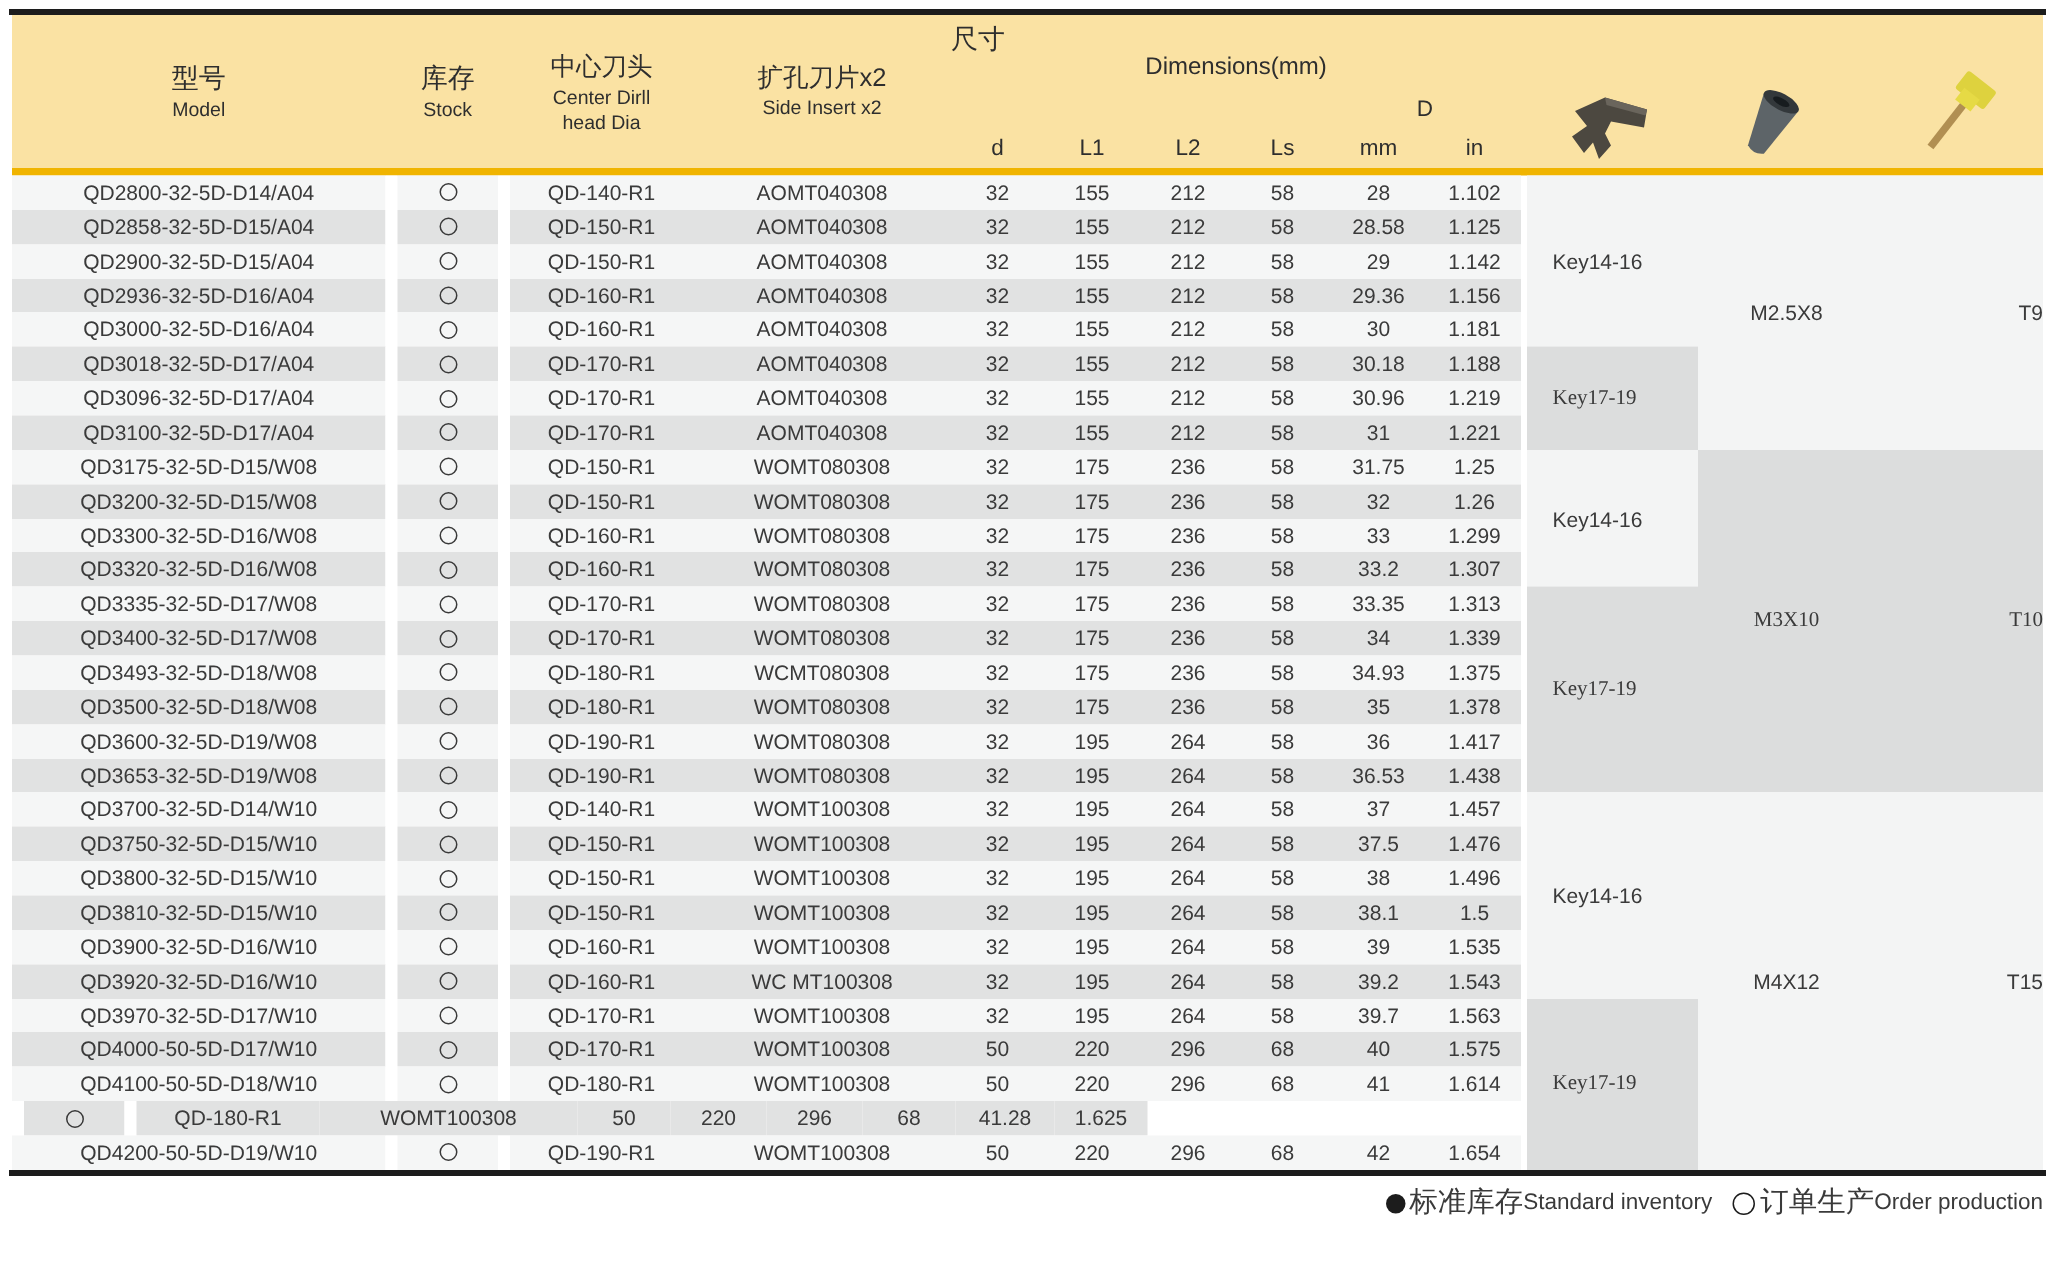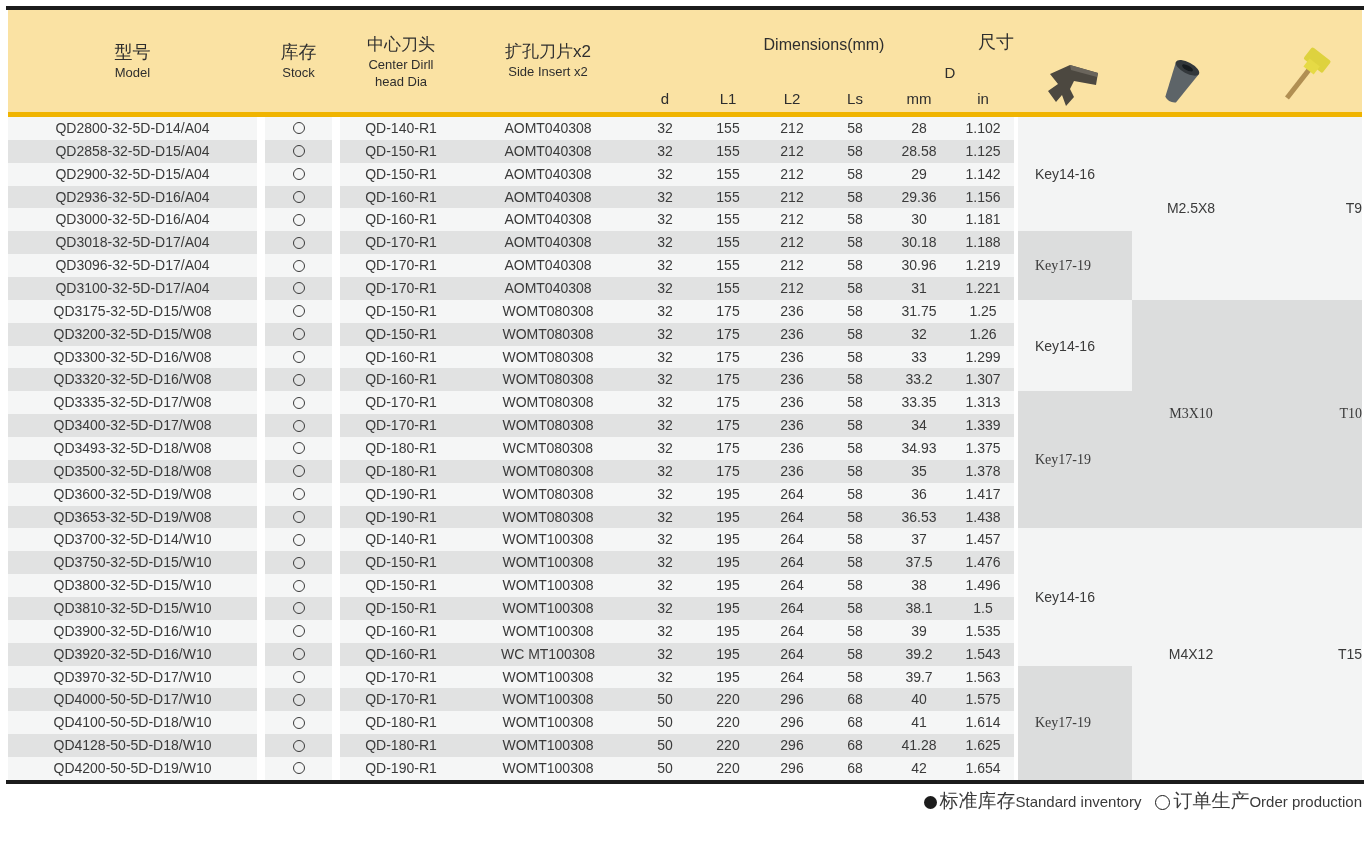--- a/index.html
+++ b/index.html
@@ -15,21 +15,21 @@
   
   .header{position:absolute;left:8px;top:10px;width:1354px;height:102px;background:#FAE2A3;color:#2e2e2e;}
   .hblock{position:absolute;display:flex;flex-direction:column;align-items:center;justify-content:center;text-align:center;}
   .h-model{left:0;top:0;width:249px;height:100px;}
   .h-stock{left:257px;top:0;width:67px;height:100px;}
   .h-head{left:332px;top:4px;width:122px;height:96px;}
   .h-insert{left:454px;top:0;width:172px;height:100px;}
   .zh-main{font-size:18px;line-height:24px;}
   .zh-mid{font-size:17px;line-height:22px;}
   .en-sub{font-size:13px;line-height:17px;}
-  .h-dims-zh{position:absolute;left:626px;top:20px;width:380px;text-align:right;font-size:18px;}
+  .h-dims-zh{position:absolute;left:626px;top:4px;width:380px;text-align:left;font-size:18px;}
   .h-dims-en{position:absolute;left:626px;top:26px;width:380px;text-align:center;font-size:16px;}
   .h-D{position:absolute;left:878px;top:54px;width:128px;text-align:center;font-size:15px;}
   .h-cols{position:absolute;left:626px;top:80px;width:380px;display:flex;font-size:15px;}
   .h-cols span{display:block;text-align:center;}
 
   
   .icon-box{position:absolute;}
   .i-wrench{left:1032px;top:50px;width:64px;height:46px;}
   .i-screw{left:1144px;top:46px;width:56px;height:52px;}
   .i-torx{left:1264px;top:36px;width:64px;height:62px;}
@@ -565,21 +565,20 @@
         <div class="c w-head">QD-180-R1</div>
         <div class="c w-insert">WOMT100308</div>
         <div class="c w-d">50</div>
         <div class="c w-l1">220</div>
         <div class="c w-l2">296</div>
         <div class="c w-ls">68</div>
         <div class="c w-mm">41</div>
         <div class="c w-in">1.614</div>
       </div>
       <div class="row shade-b">
-        <div class="c w-model">QD4128-50-5D-D18/W10</div>
         <div class="gut w-gut"></div>
         <div class="c w-stock">
           <div class="ring"></div>
         </div>
         <div class="gut w-gut"></div>
         <div class="c w-head">QD-180-R1</div>
         <div class="c w-insert">WOMT100308</div>
         <div class="c w-d">50</div>
         <div class="c w-l1">220</div>
         <div class="c w-l2">296</div>

